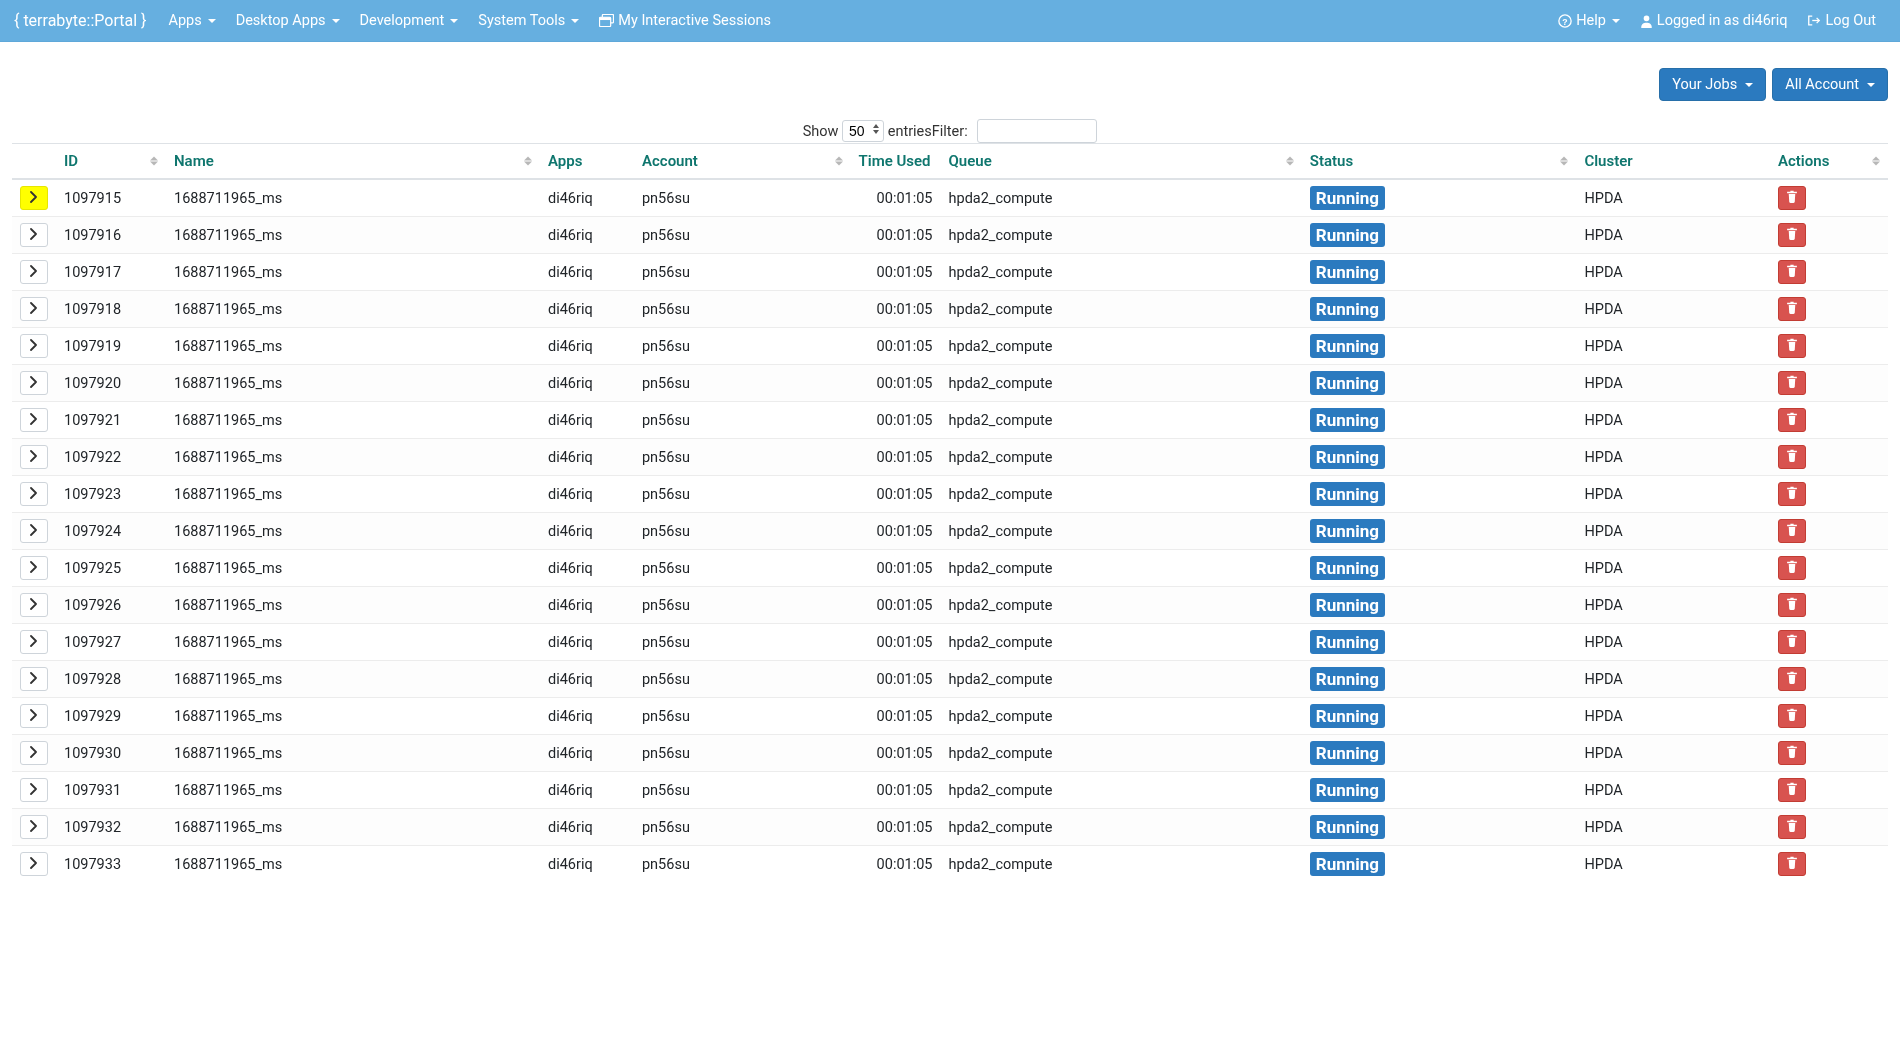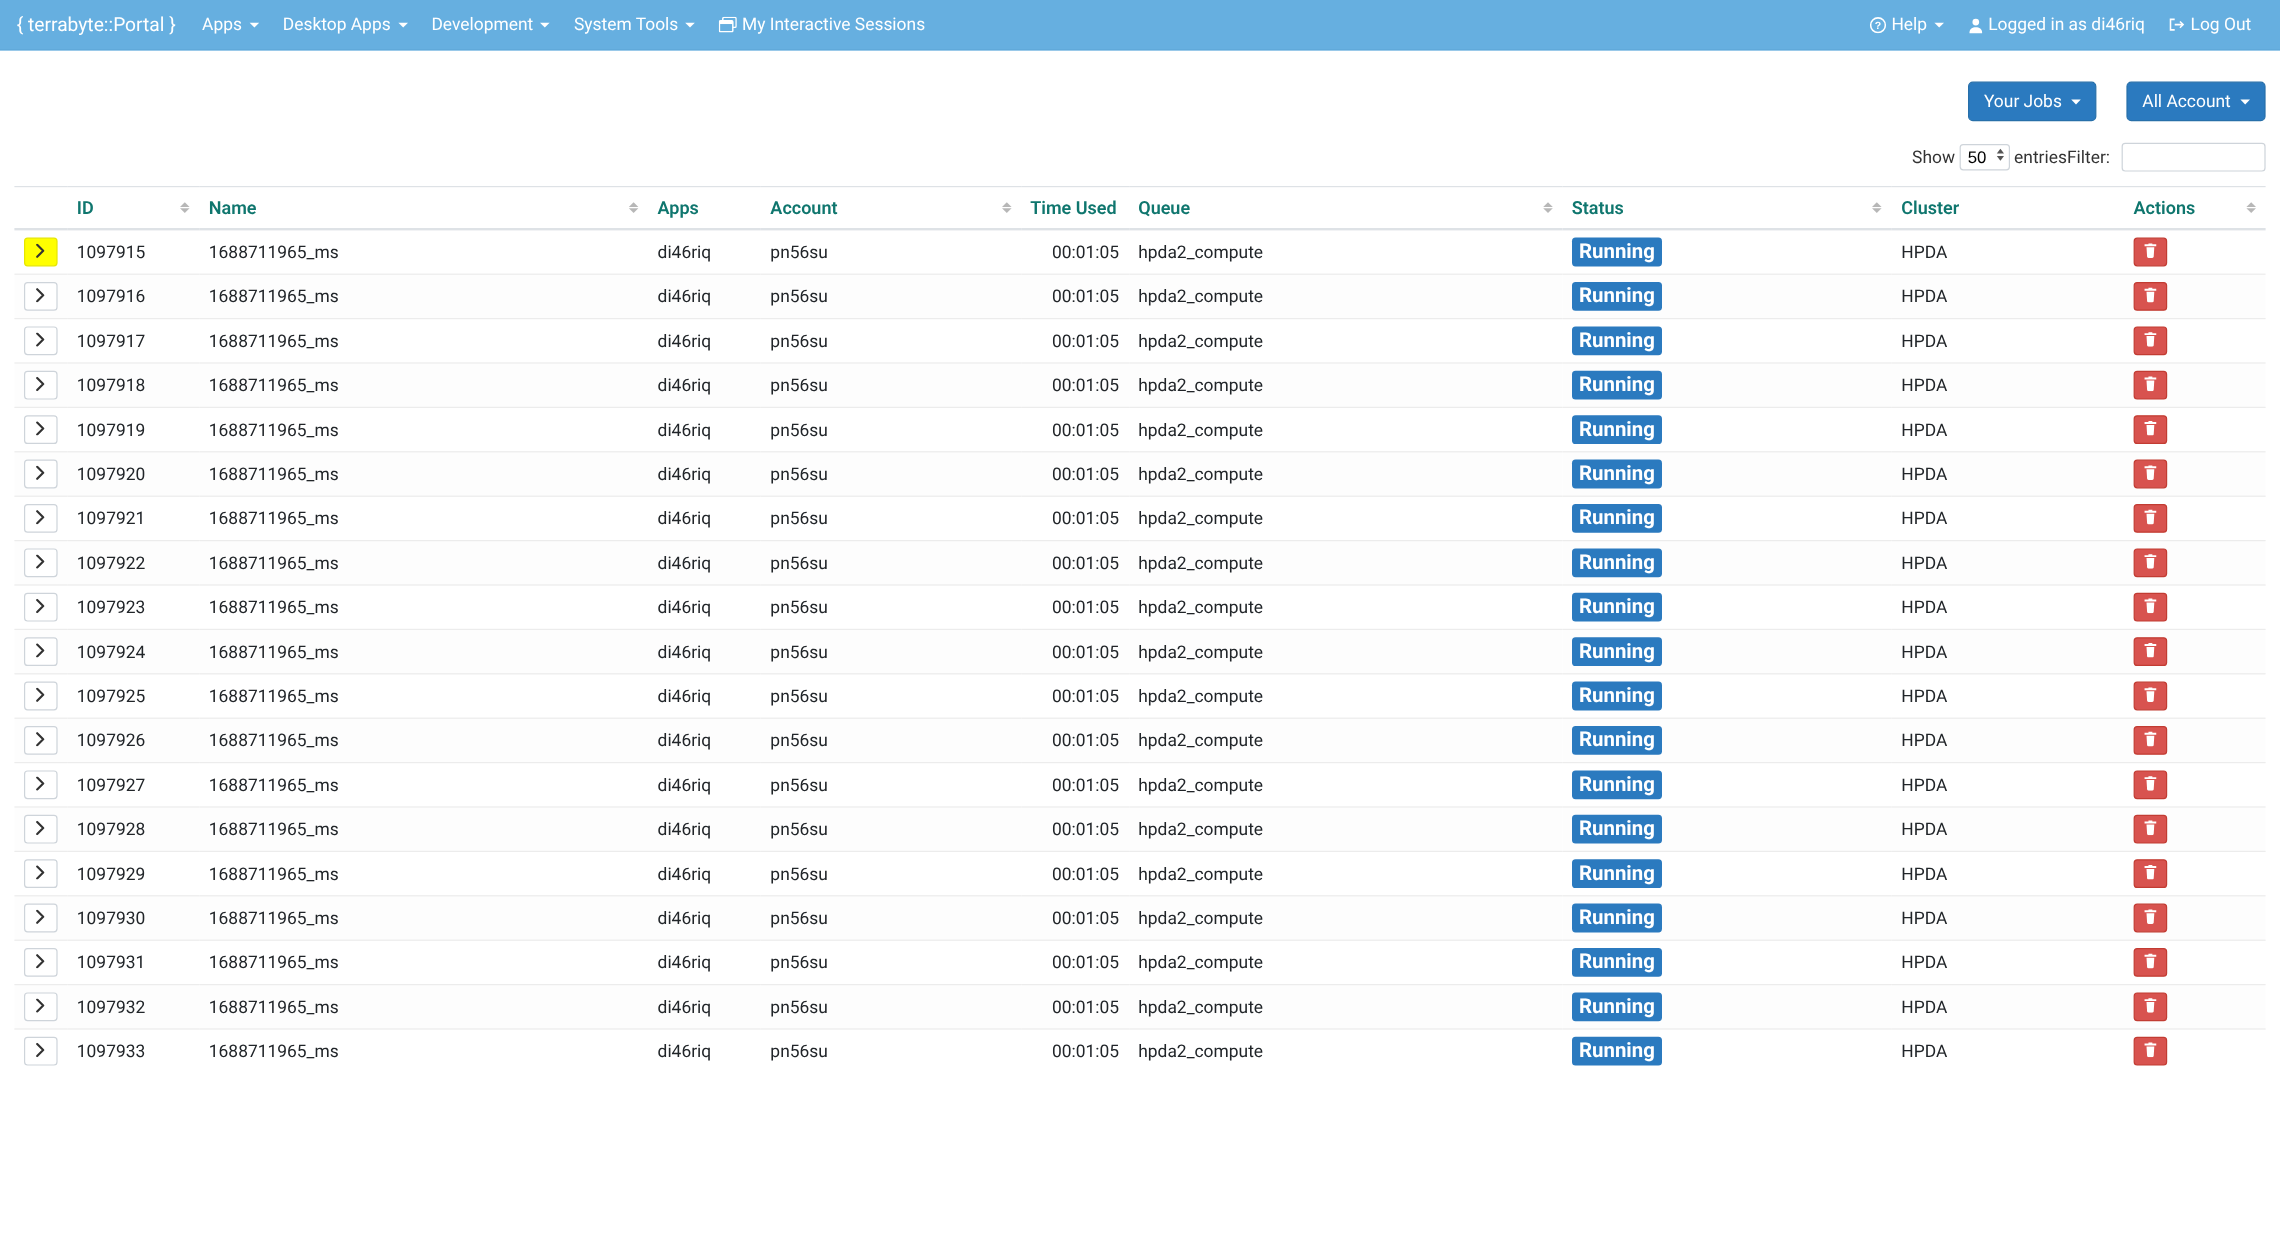--- a/index.html
+++ b/index.html
@@ -64,33 +64,32 @@
     border-radius: 4px;
     padding: 7px 12px;
     font-size: 14.5px;
     cursor: pointer;
     border: 1px solid transparent;
   }
   .btn-primary {
     background: #2b7abf;
     color: #fff;
     border-color: #276fa9;
-    margin-left: 19px;
   }
   h1.page-title {
     font-size: 30px;
     font-weight: 400;
     color: #5a6168;
     margin: 0 0 14px 0;
   }
   .table-controls {
     display: flex;
-    justify-content: flex-end;
+    justify-content: center;
     align-items: center;
-    margin-bottom: 12px;
+    margin-bottom: 0;
     font-size: 14.5px;
     color: #333;
   }
   .show-entries select {
     padding: 2px 18px 2px 6px;
     border: 1px solid #ced4da;
     border-radius: 3px;
     font-size: 14px;
     appearance: none;
     background: #fff;

